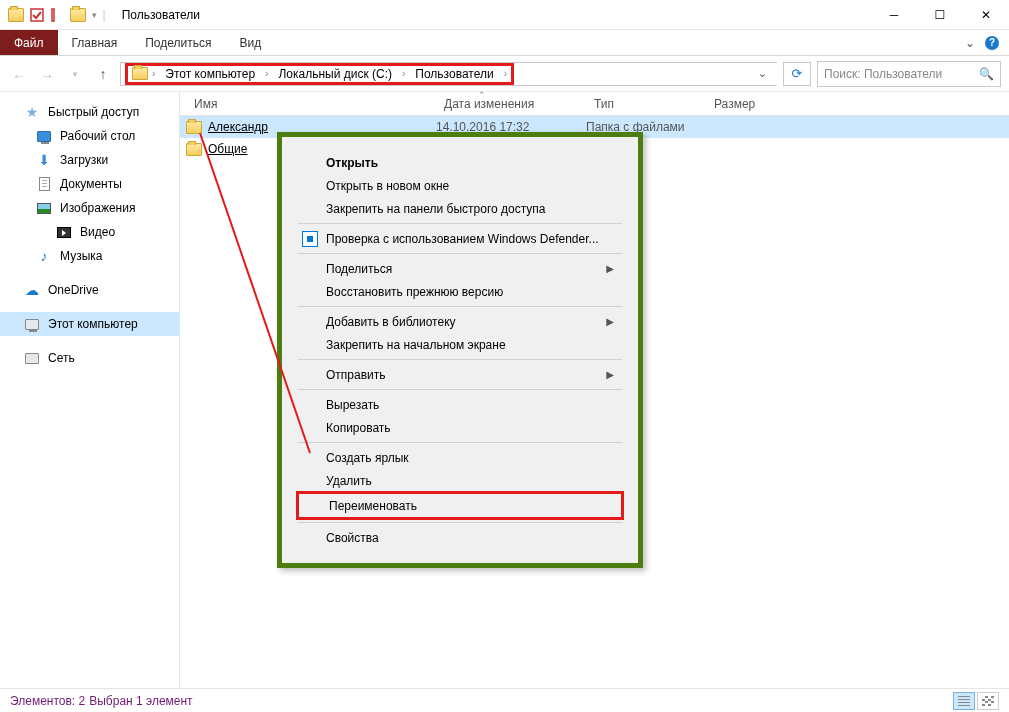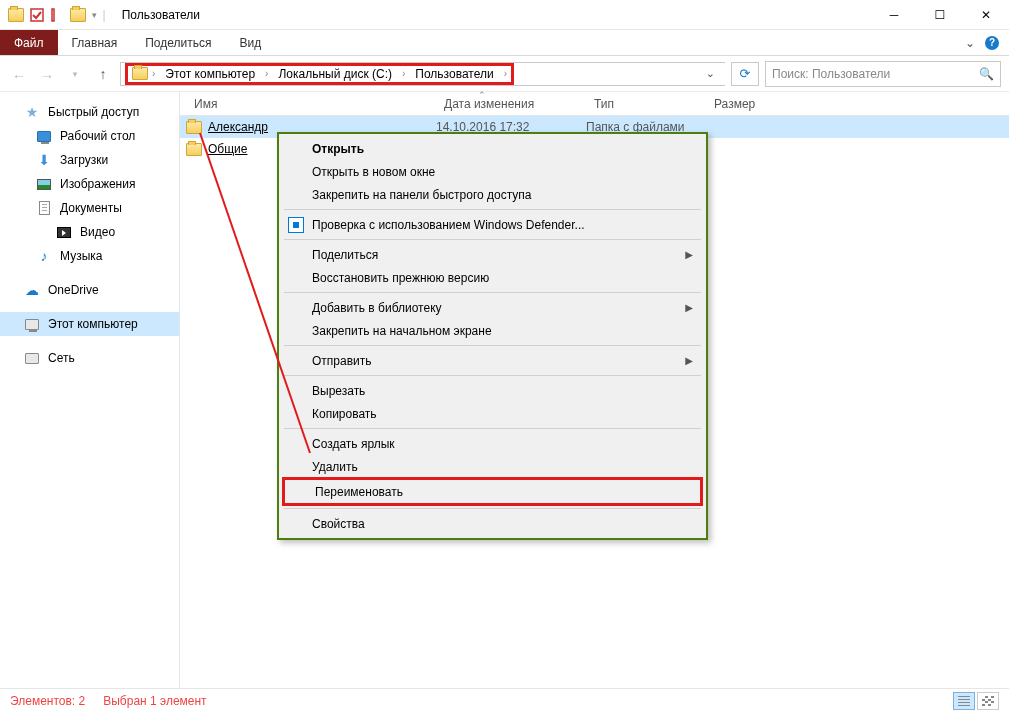--- a/index.html
+++ b/index.html
@@ -25,21 +25,21 @@
 .navarrow.enabled { color: #555; }
 .addressbar { flex: 1; height: 24px; border: 1px solid #c9c9c9; display: flex; align-items: center; padding: 0 4px; gap: 2px; border-right: none; }
 .addr-hl { border: 3px solid #e21a1a; padding: 0 4px; display: flex; align-items: center; gap: 4px; height: 100%; }
 .addr-icon { width: 16px; height: 13px; background: linear-gradient(#ffe9a6,#f7ce5b); border: 1px solid #caa736; border-radius: 1px; position:relative; }
 .addr-icon::before { content:""; position:absolute; top:-3px; left:1px; width:6px; height:3px; background:#f7ce5b; border:1px solid #caa736; border-bottom:none; border-radius:1px 1px 0 0; }
 .crumb { padding: 2px 6px; color: #000; }
 .sep { color: #888; font-size: 10px; }
 .addr-end { margin-left: auto; display: flex; align-items: center; gap: 10px; padding-right: 6px; }
 .addr-end span { color: #555; font-size: 11px; }
 .refreshbox { width: 28px; height: 24px; border: 1px solid #c9c9c9; display: flex; align-items: center; justify-content: center; color: #1979ca; font-size: 13px; }
-.searchbox { width: 236px; height: 24px; border: 1px solid #c9c9c9; display: flex; align-items: center; padding: 12px 6px; color: #888; }
+.searchbox { width: 184px; height: 24px; border: 1px solid #c9c9c9; display: flex; align-items: center; padding: 12px 6px; color: #888; }
 .searchbox .mag { margin-left: auto; color: #555; }
 
 .body-area { display: flex; height: calc(100% - 30px - 26px - 36px - 24px); }
 .sidebar { width: 180px; border-right: 1px solid #e5e5e5; padding: 8px 0; overflow: hidden; }
 .side-item { display: flex; align-items: center; gap: 8px; padding: 4px 12px 4px 24px; color: #000; }
 .side-item.selected { background: #cce8ff; }
 .side-item .ic { width: 16px; height: 16px; display: flex; align-items: center; justify-content: center; }
 .side-group { margin-bottom: 10px; }
 .ic-star { color: #7bb0e0; font-size: 14px; }
 .ic-desktop { width:14px; height:11px; background:#3a8fdc; border:1px solid #2d6fa8; border-radius:1px; position:relative; }
@@ -66,30 +66,30 @@
 .sort-ind { position:absolute; left:298px; top:-2px; font-size:9px; color:#888; }
 
 .row { display: flex; align-items: center; height: 22px; padding-left: 6px; }
 .row.sel { background: #cce8ff; }
 .row .folder-ic { width:16px; height:13px; background:linear-gradient(#ffe9a6,#f7ce5b); border:1px solid #caa736; border-radius:1px; margin-right:6px; position:relative; }
 .row .folder-ic::before { content:""; position:absolute; top:-3px; left:1px; width:6px; height:3px; background:#f7ce5b; border:1px solid #caa736; border-bottom:none; border-radius:1px 1px 0 0; }
 .row .cell-name { width: 250px; display:flex; align-items:center;text-decoration:underline; }
 .row .cell-date { width:150px; color:#555; }
 .row .cell-type { width:120px; color:#555; }
 
-.ctxmenu { position: absolute; left: 277px; top: 132px; width: 431px; background: #f0f0f0; border: 2px solid #4d7c0f; box-shadow: 3px 3px 6px rgba(0,0,0,.25); padding: 3px; z-index: 50; }
+.ctxmenu { position: absolute; left: 277px; top: 132px; width: 366px; background: #f0f0f0; border: 5px solid #4d7c0f; box-shadow: 3px 3px 6px rgba(0,0,0,.25); padding: 14px; z-index: 50; }
 .ctx-item { display: flex; align-items: center; height: 23px; padding: 0 10px 0 30px; color: #000; position: relative; }
 .ctx-item.bold { font-weight: 600; }
 .ctx-item .arrow { margin-left: auto; color: #555; font-size: 10px; }
 .ctx-item .def-ic { position:absolute; left:6px; width:16px; height:16px; border:1px solid #0078d7; background:#fff; display:flex; align-items:center; justify-content:center; }
 .ctx-item .def-ic span { width:6px; height:6px; background:#0078d7; }
 .ctx-sep { height: 1px; background: #d0d0d0; margin: 3px 2px; }
 .ctx-hl { border: 3px solid #e21a1a; margin: -1px 0; }
 
-.statusbar { position: absolute; bottom: 0; left: 0; right: 0; height: 24px; border-top: 1px solid #e5e5e5; display: flex; align-items: center; padding: 0 10px; gap: 18px; color: #ef4444; background: #fff; }
+.statusbar { position: absolute; bottom: 0; left: 0; right: 0; height: 24px; border-top: 1px solid #e5e5e5; display: flex; align-items: center; padding: 0 10px; gap: 4px; color: #701a75; background: #fff; }
 .statusbar .view-icons { margin-left: auto; display: flex; gap: 2px; }
 .statusbar .view-btn { width: 22px; height: 18px; border: 1px solid #ccc; display:flex; align-items:center; justify-content:center; }
 .statusbar .view-btn.active { background:#cce8ff; border-color:#7bb0e0; }
 .view-lines { width:12px; height:10px; background:repeating-linear-gradient(#888,#888 1px,transparent 1px,transparent 3px); }
 .view-grid { width:12px; height:10px; background:conic-gradient(#888 25%,transparent 0 50%,#888 0 75%,transparent 0); background-size:6px 5px; }
 
 .anno-line { position:absolute; z-index:60; pointer-events:none; }
 
 svg.qat-check { width:14px; height:14px; }
 svg.qat-check rect { fill:#fff; stroke:#c33; stroke-width:1.5; }
@@ -169,29 +169,29 @@
             <span class="ic-desktop"></span>
           </span>
           <span>Рабочий стол</span>
         </div>
       <div class="side-item" style="padding-left:36px;">
           <span class="ic ic-down">⬇</span>
           <span>Загрузки</span>
         </div>
       <div class="side-item" style="padding-left:36px;">
           <span class="ic">
+            <span class="ic-doc"></span>
+          </span>
+          <span>Документы</span>
+        </div>
+      <div class="side-item" style="padding-left:36px;">
+          <span class="ic">
             <span class="ic-img"></span>
           </span>
           <span>Изображения</span>
-        </div>
-      <div class="side-item" style="padding-left:36px;">
-          <span class="ic">
-            <span class="ic-doc"></span>
-          </span>
-          <span>Документы</span>
         </div>
       <div class="side-item" style="padding-left:56px;">
           <span class="ic">
             <span class="ic-vid"></span>
           </span>
           <span>Видео</span>
         </div>
       <div class="side-item" style="padding-left:36px;">
           <span class="ic ic-mus">♪</span>
           <span>Музыка</span>

